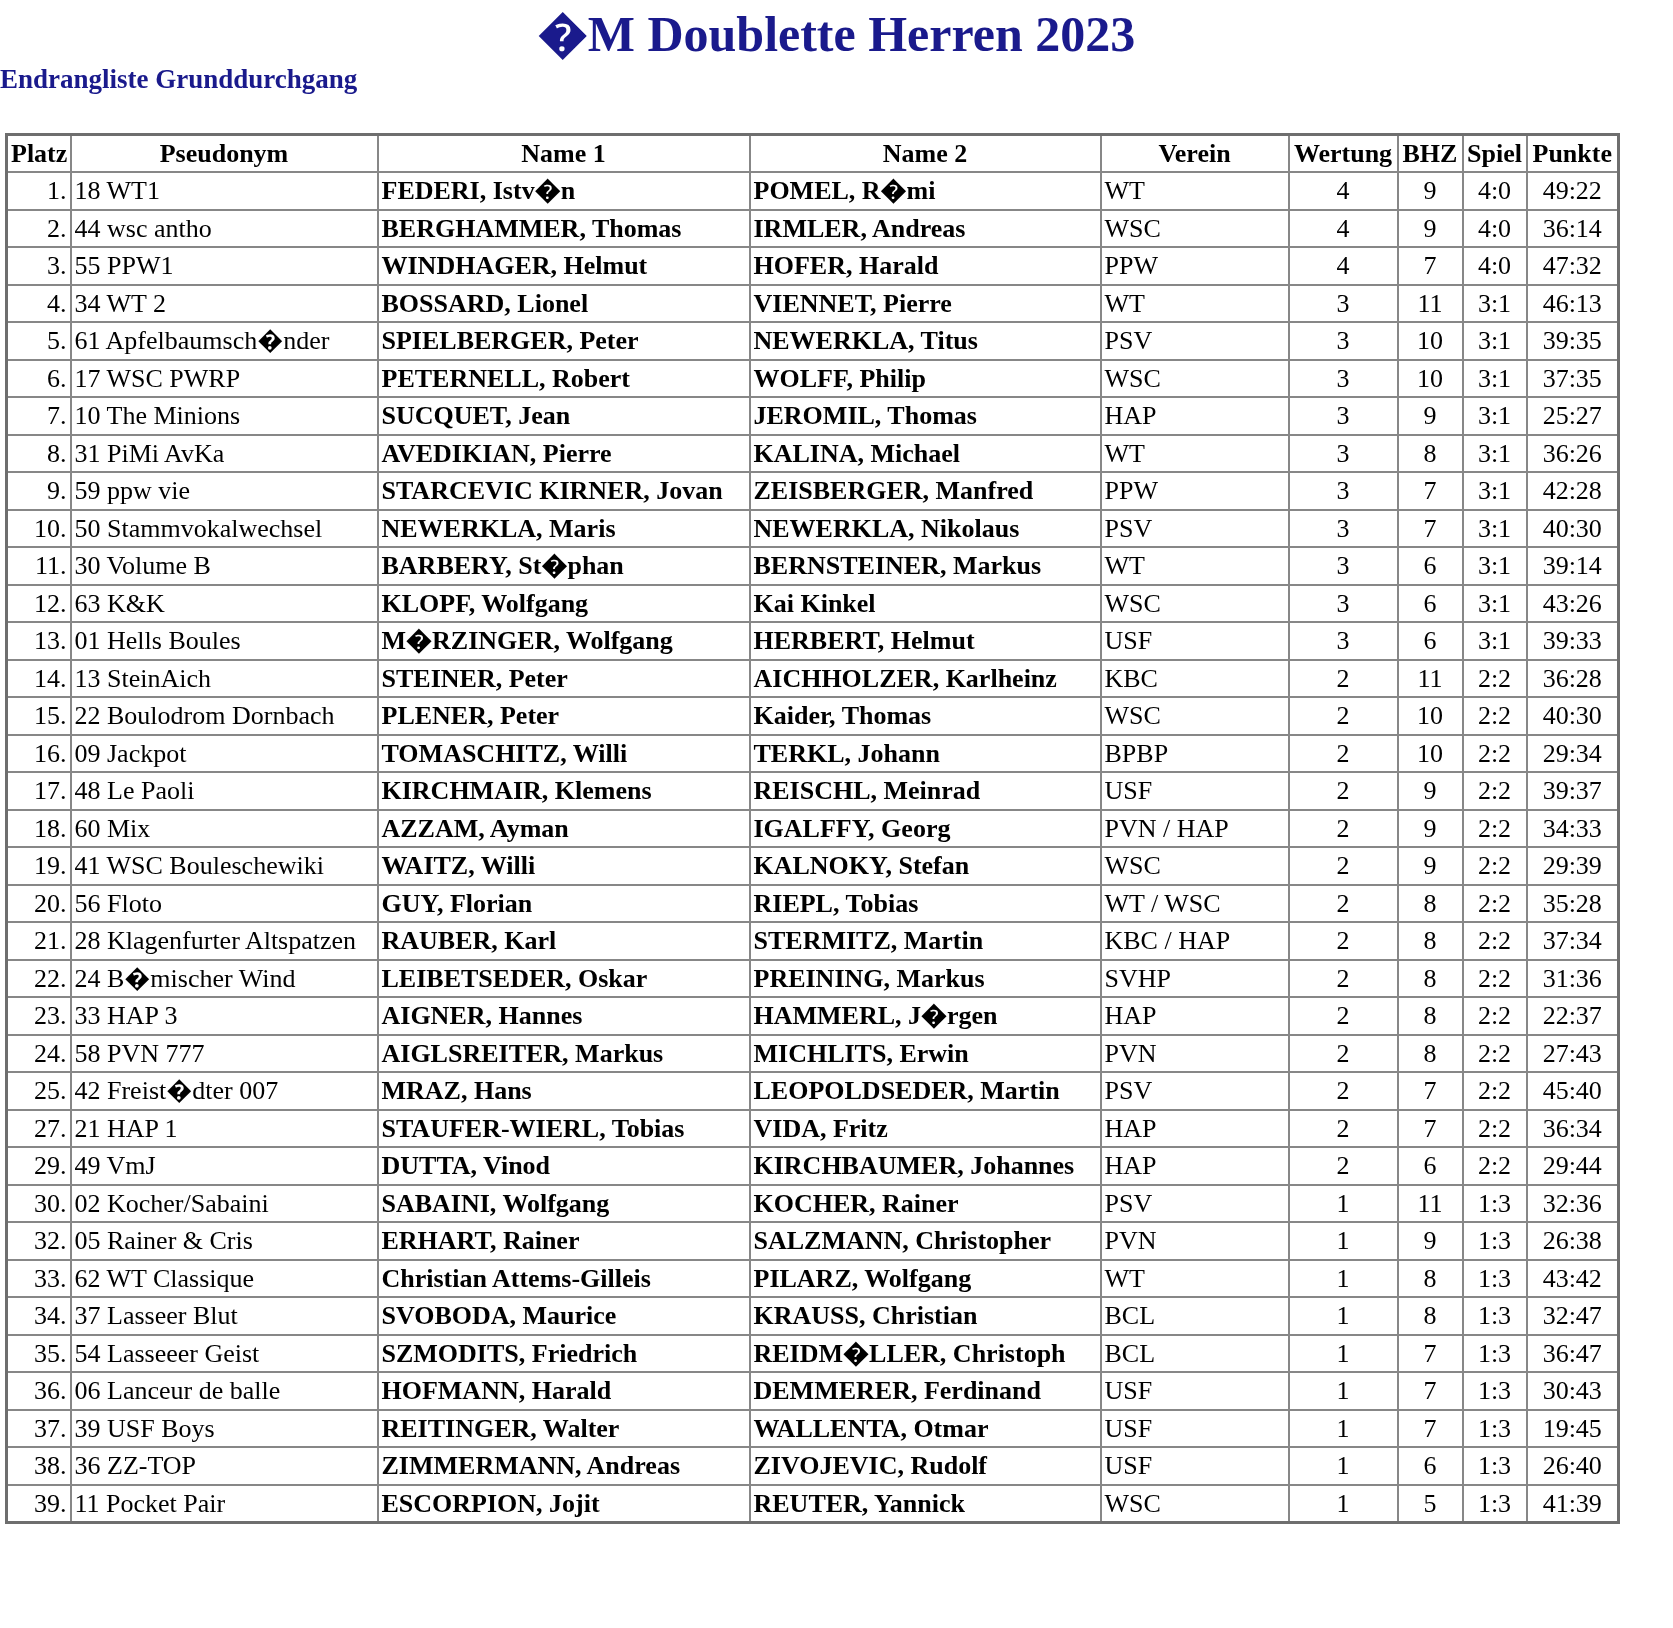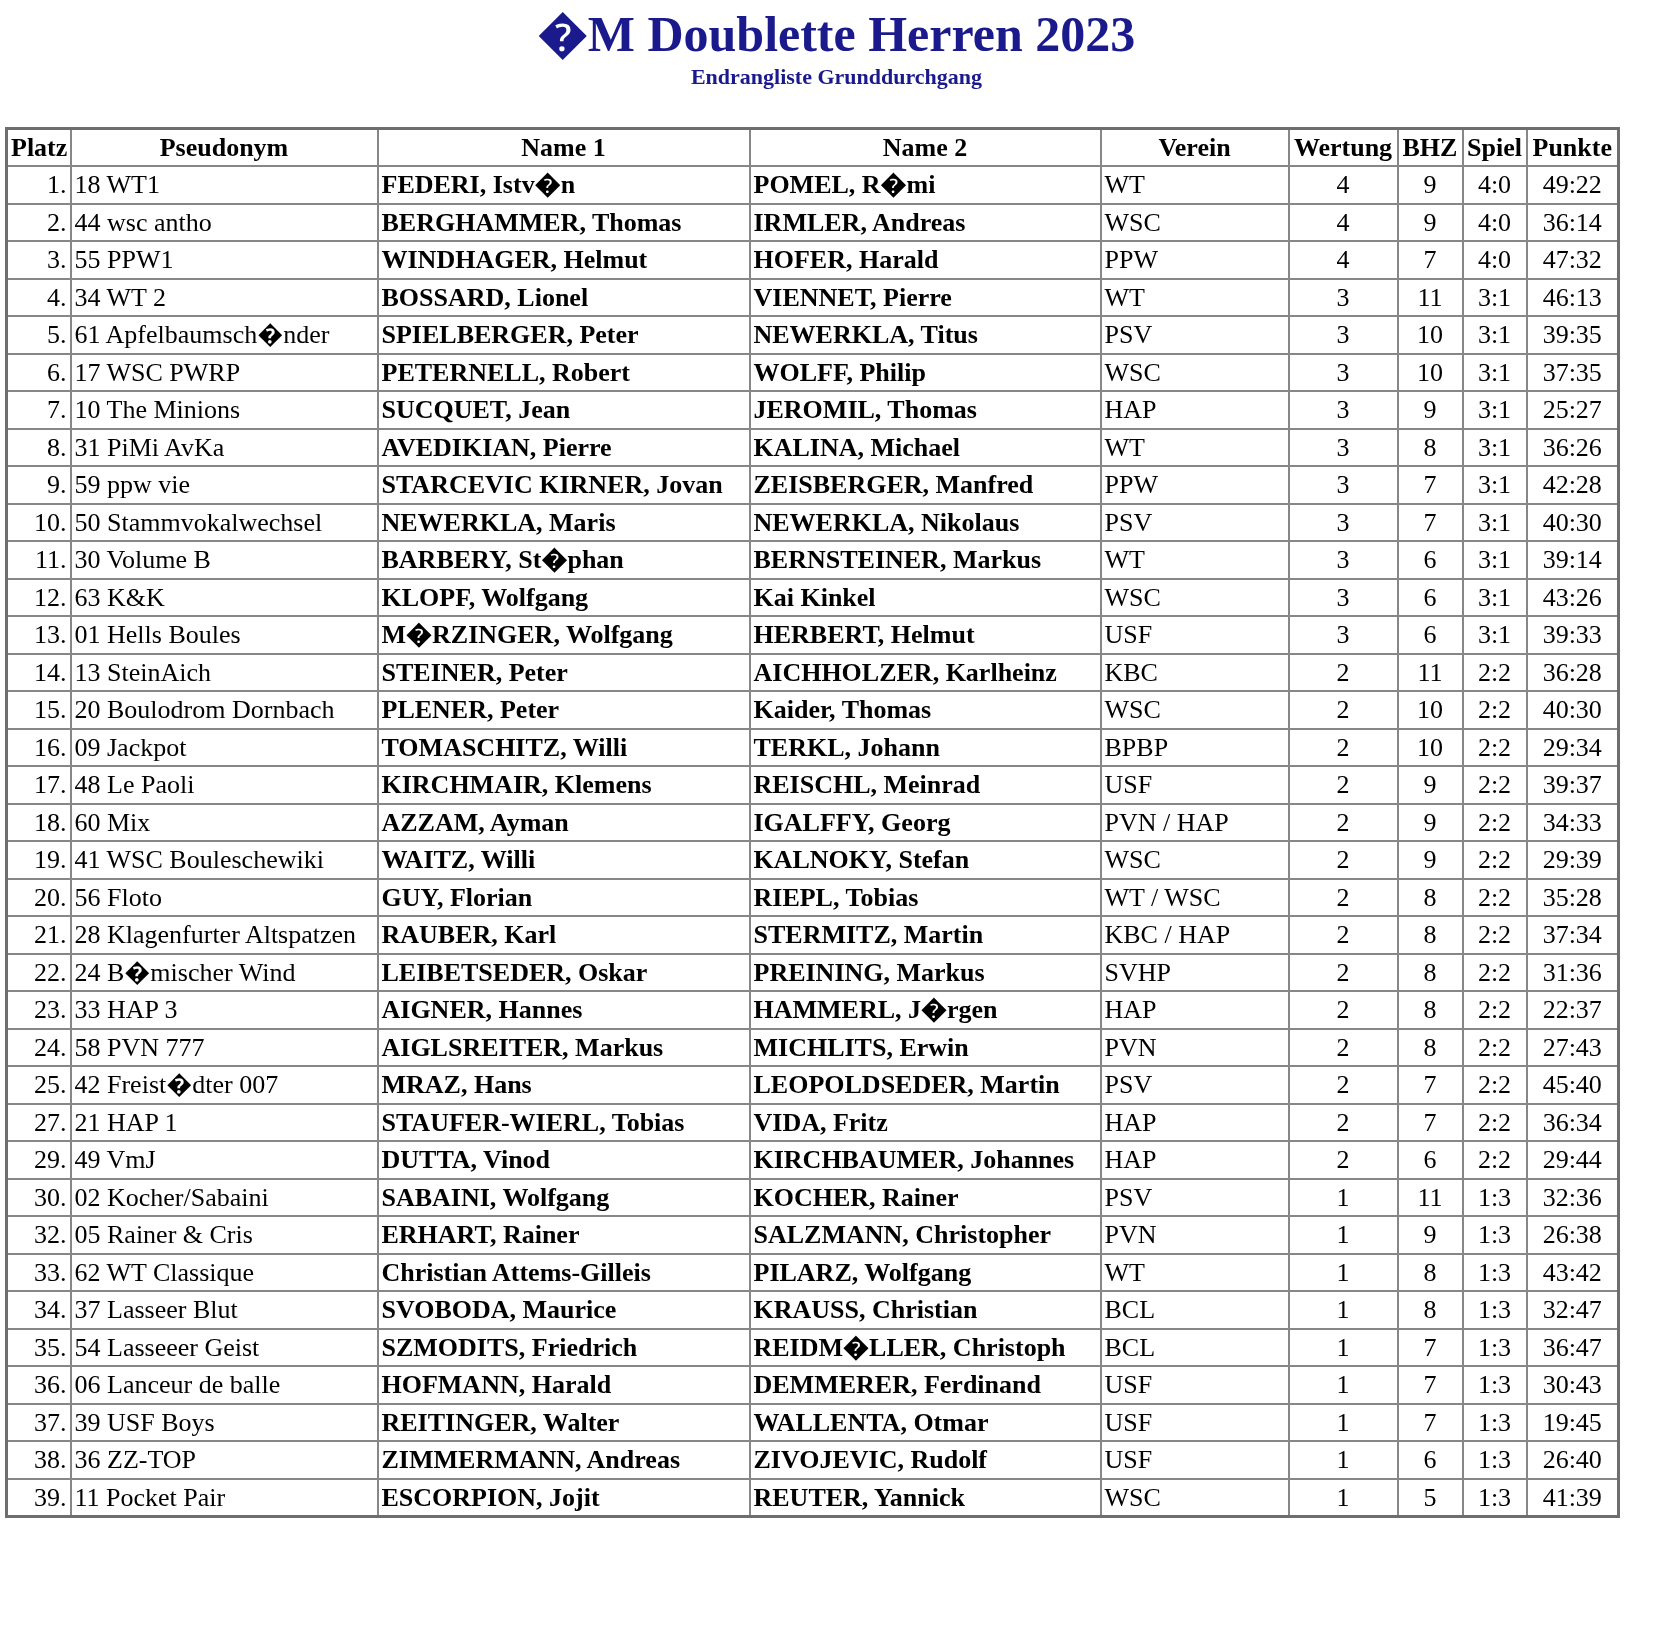--- a/index.html
+++ b/index.html
@@ -14,22 +14,21 @@
   .title {
     margin: 6px 0 0 0;
     text-align: center;
     font-size: 50px;
     font-weight: bold;
     line-height: 1.15;
     color: #1a1a8c;
   }
   .subtitle {
     margin: 0;
-    text-align: center;
-    font-size: 22px;
+    font-size: 27px;
     font-weight: bold;
     line-height: 1.15;
     color: #1a1a8c;
   }
   table.results {
     table-layout: fixed;
     border-collapse: collapse;
     width: 1612px;
     margin: 38px 0 0 5px;
     border: 3px solid #6e6e6e;
@@ -235,21 +234,21 @@
     <td class="c-name1">STEINER, Peter</td>
     <td class="c-name2">AICHHOLZER, Karlheinz</td>
     <td class="c-verein">KBC</td>
     <td class="c-wertung">2</td>
     <td class="c-bhz">11</td>
     <td class="c-spiel">2:2</td>
     <td class="c-punkte">36:28</td>
   </tr>
       <tr>
     <td class="c-platz">15.</td>
-    <td class="c-pseudonym">20 Boulodrom Dornbach</td>
+    <td class="c-pseudonym">22 Boulodrom Dornbach</td>
     <td class="c-name1">PLENER, Peter</td>
     <td class="c-name2">Kaider, Thomas</td>
     <td class="c-verein">WSC</td>
     <td class="c-wertung">2</td>
     <td class="c-bhz">10</td>
     <td class="c-spiel">2:2</td>
     <td class="c-punkte">40:30</td>
   </tr>
       <tr>
     <td class="c-platz">16.</td>

